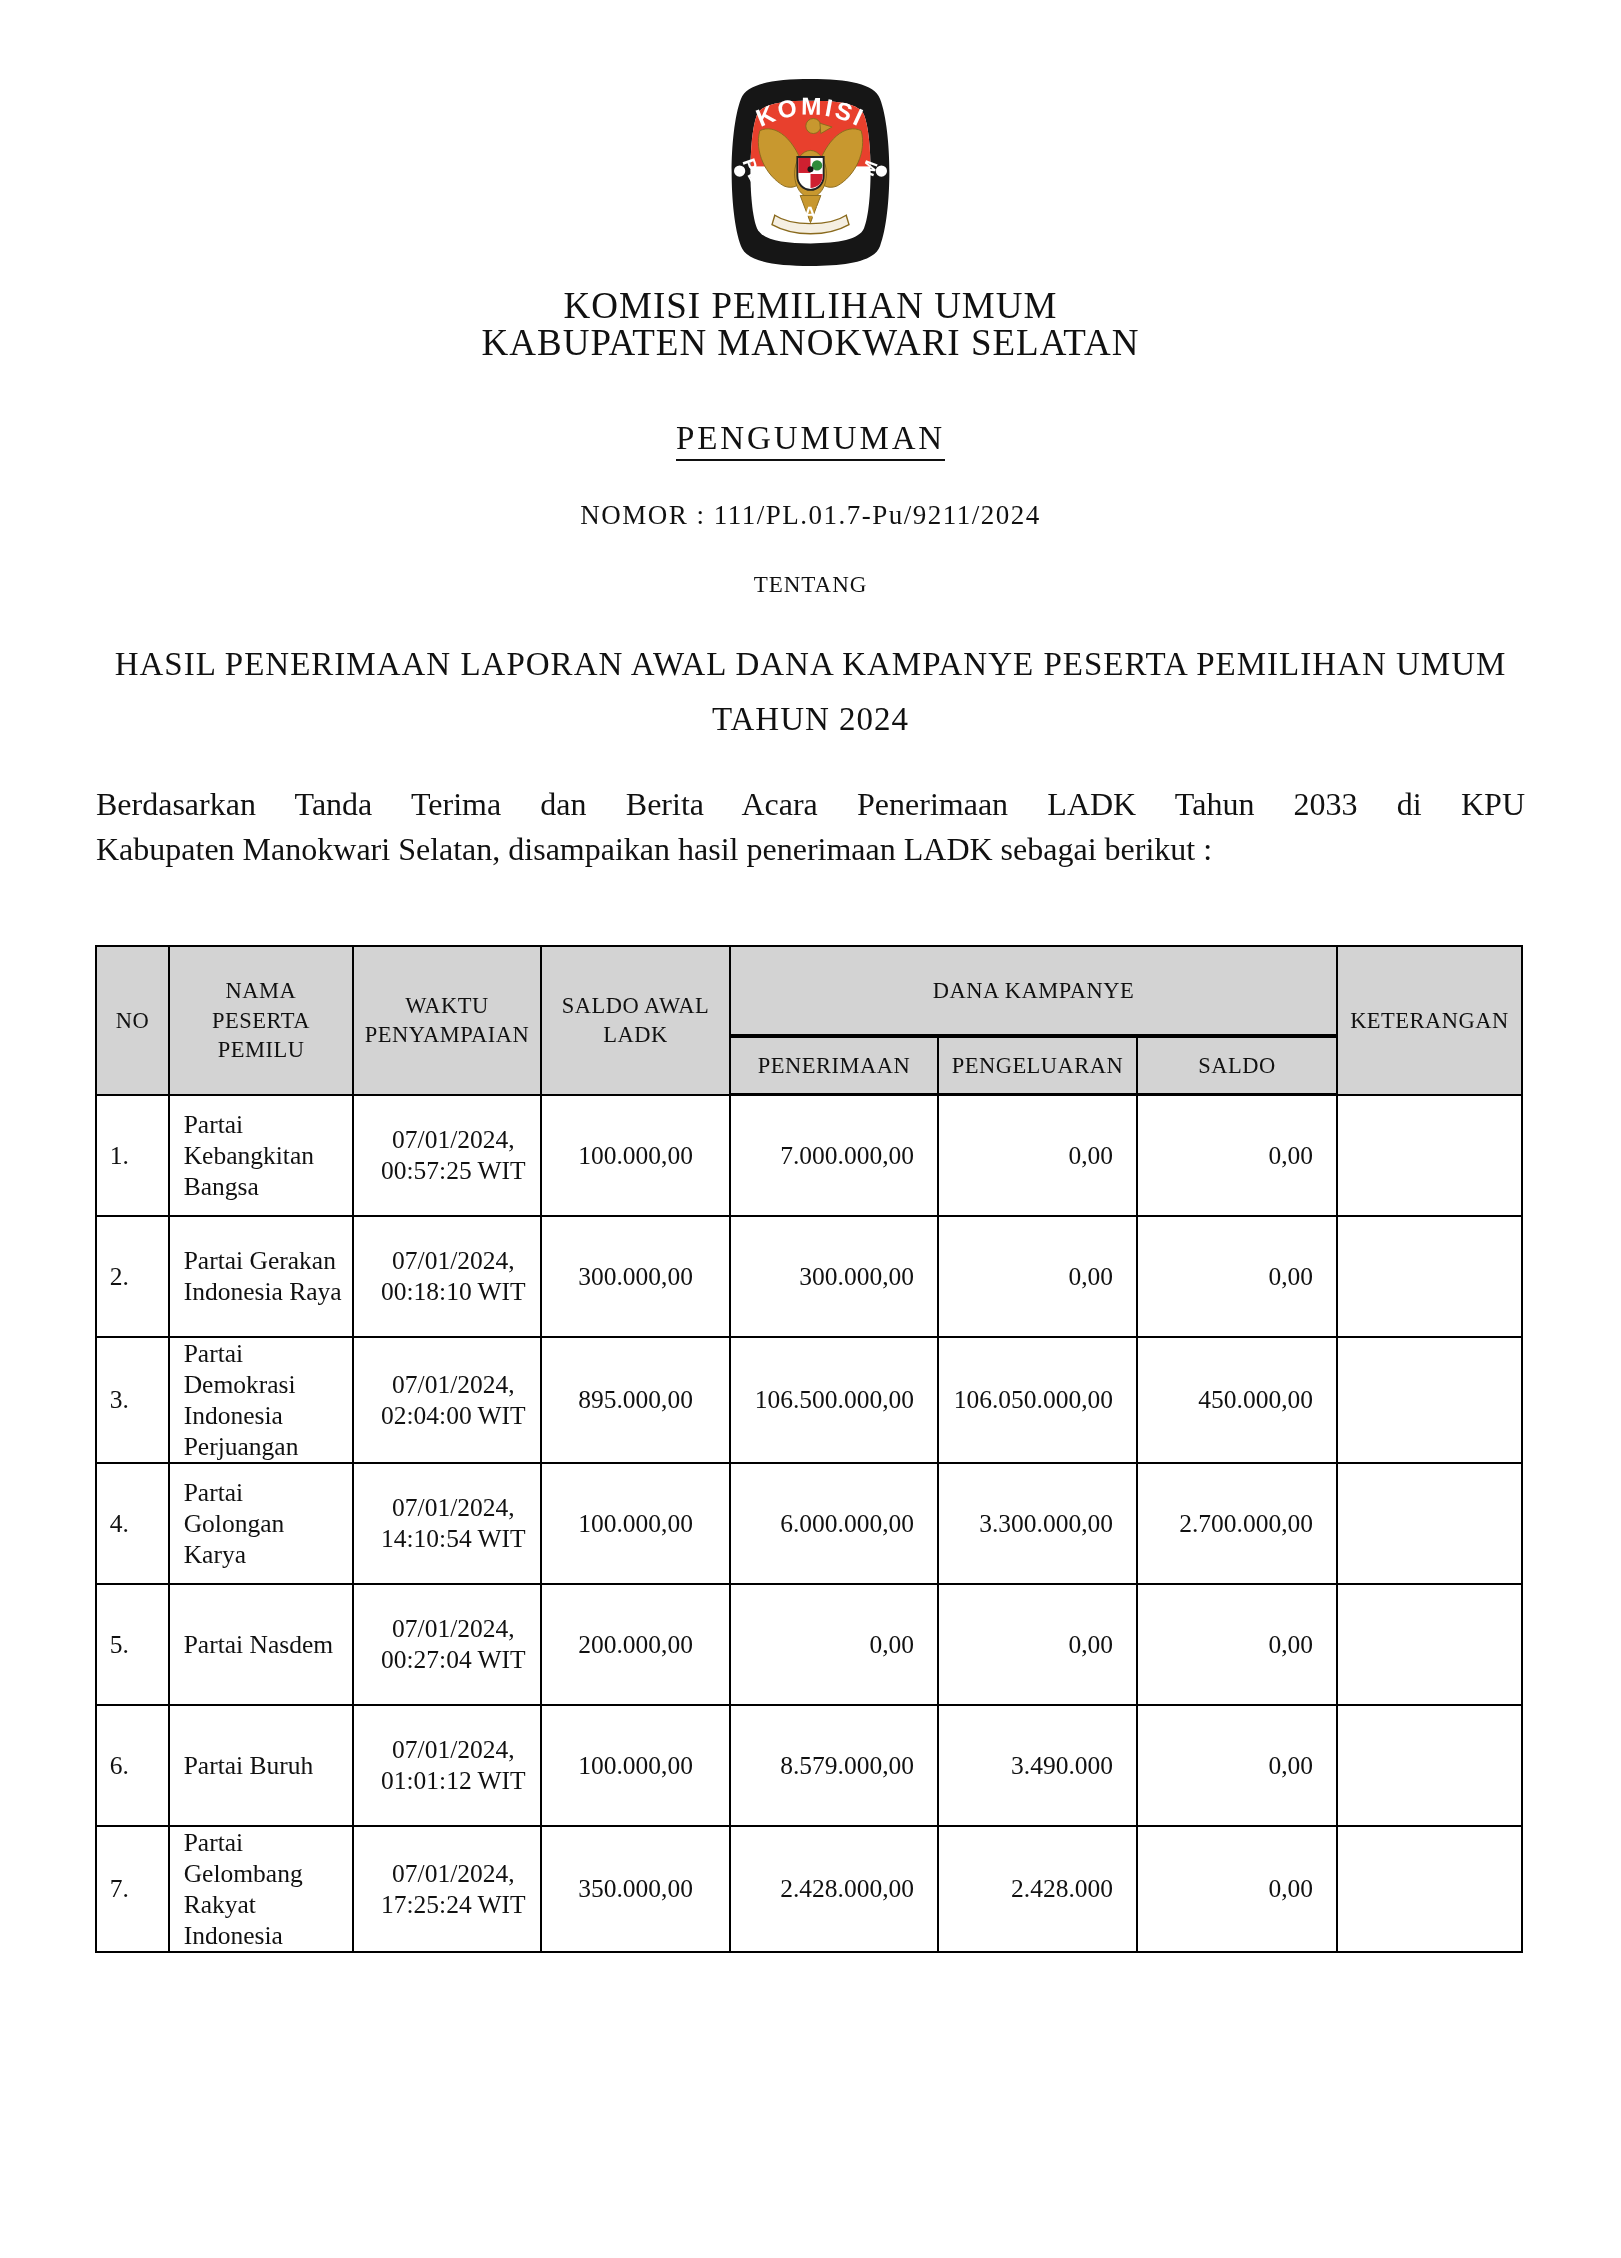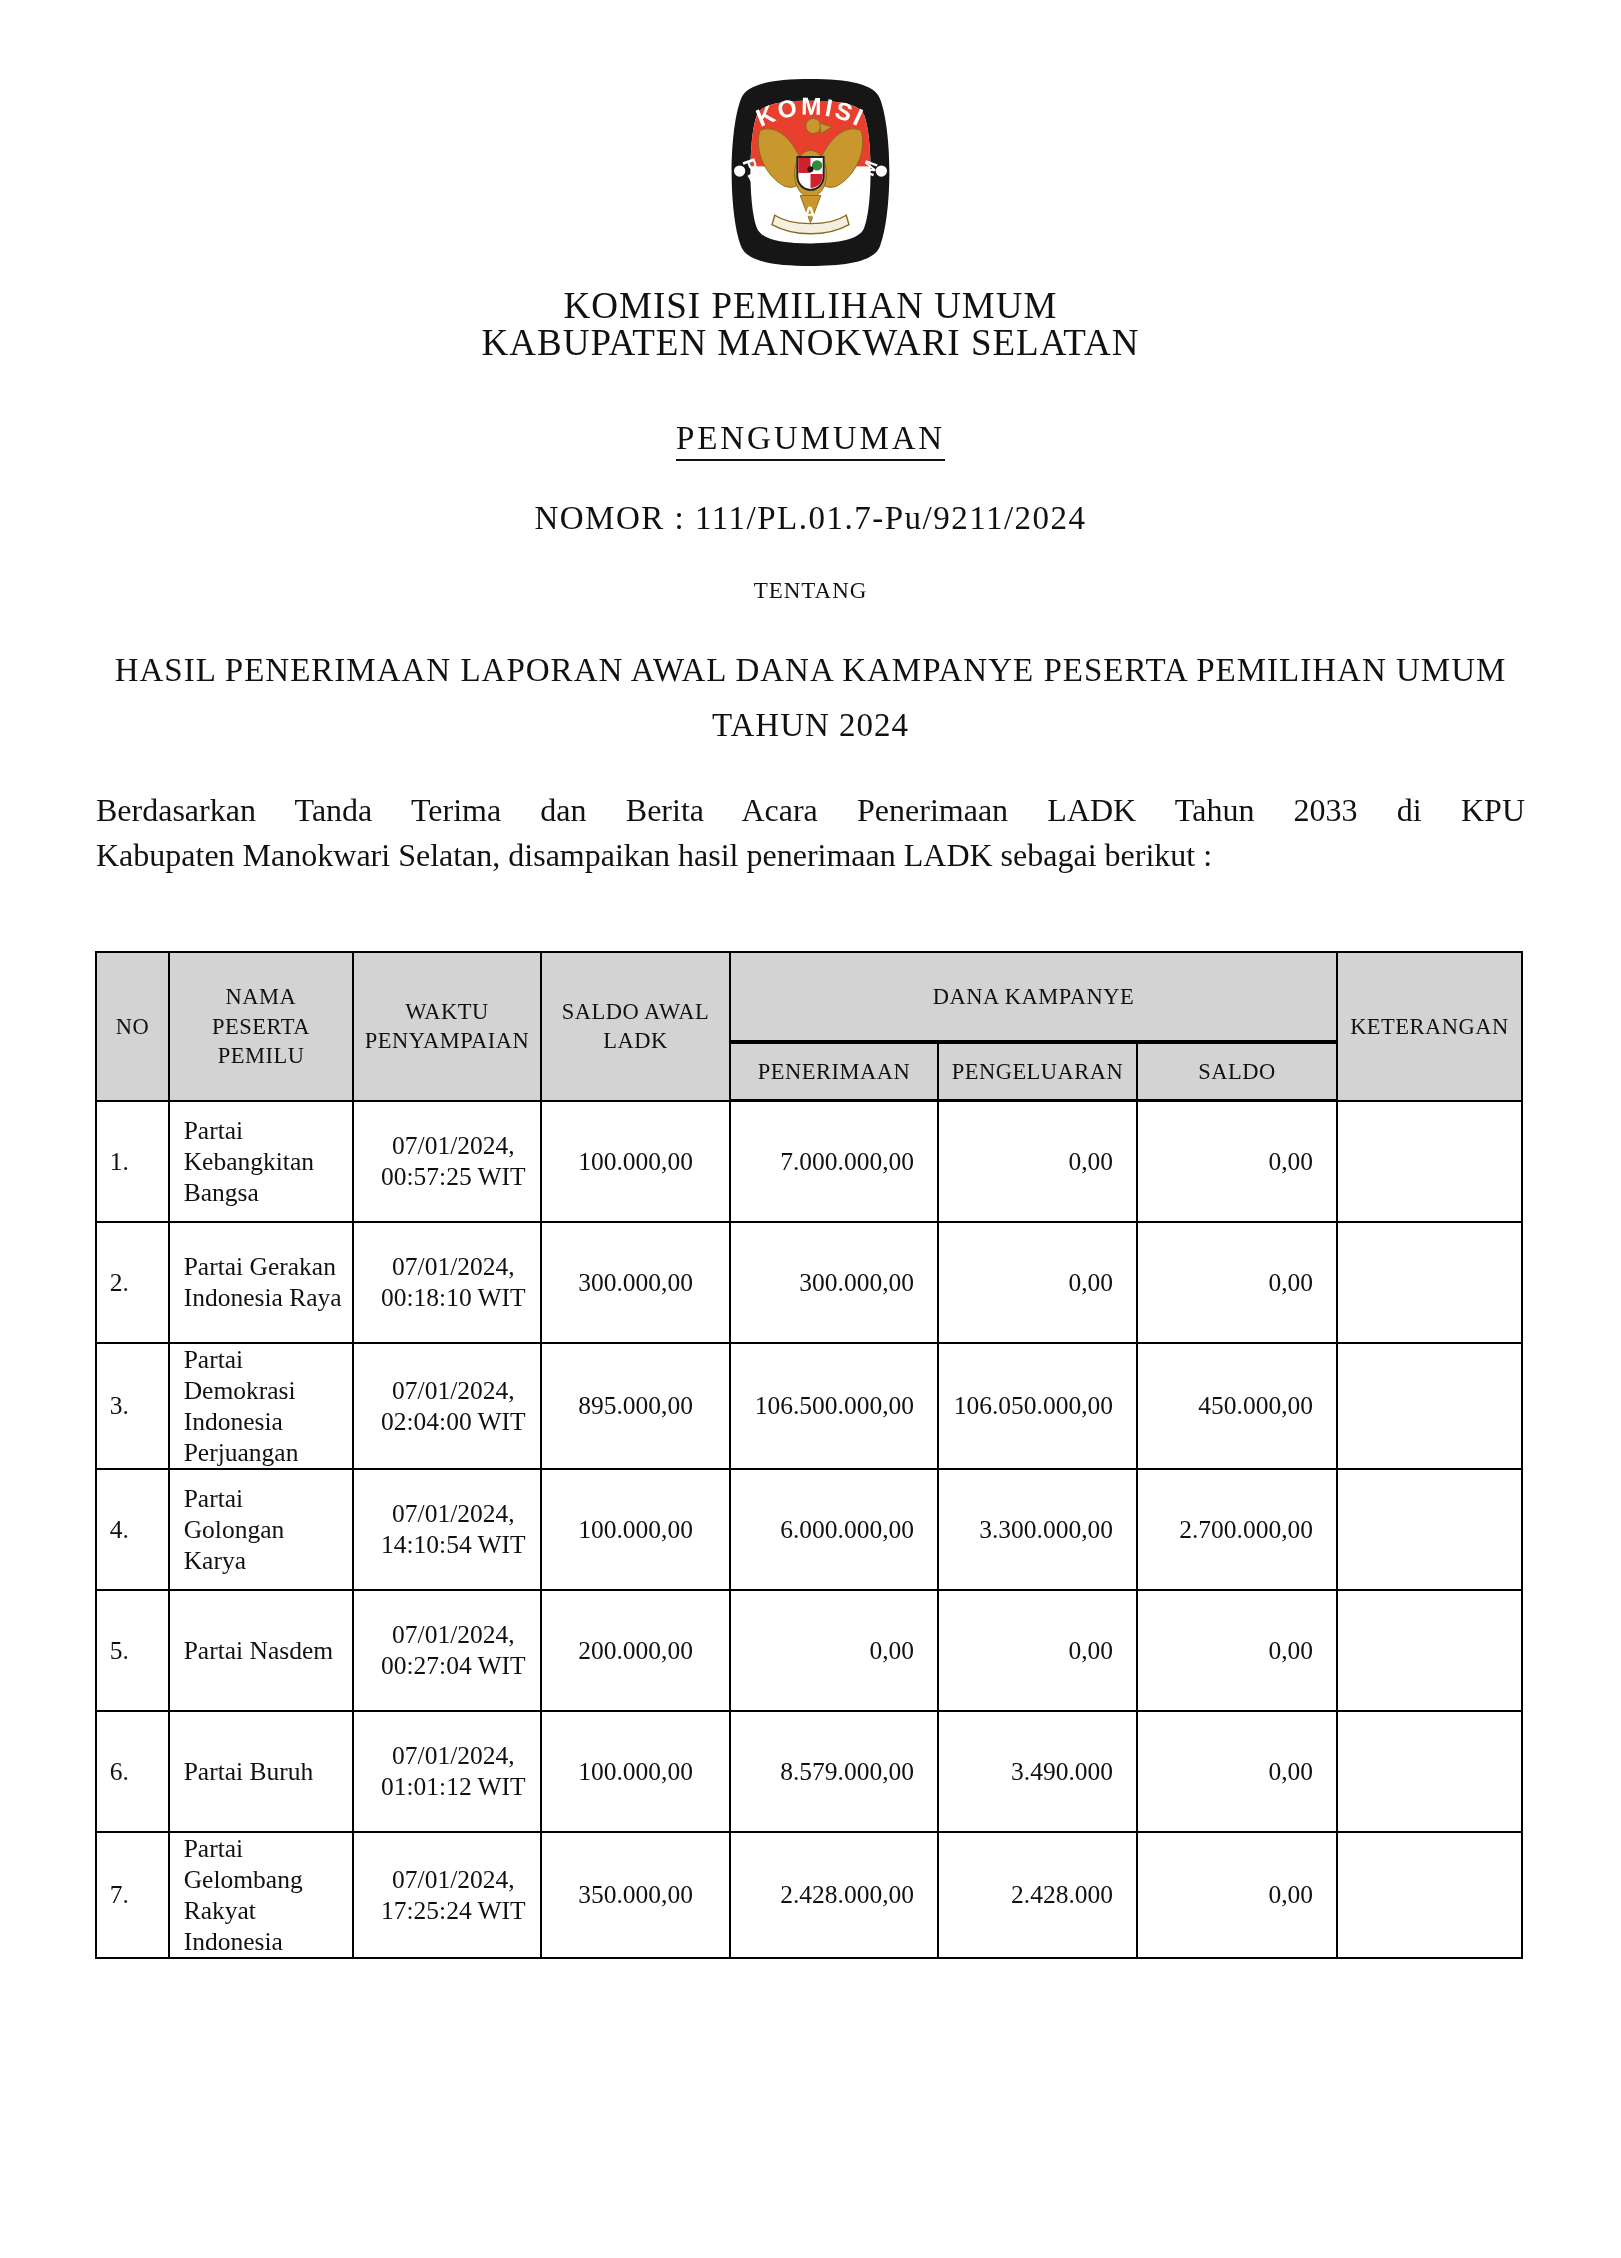--- a/index.html
+++ b/index.html
@@ -10,21 +10,21 @@
     height: 2258px;
     background: #ffffff;
     color: #111111;
     font-family: "Liberation Serif", "DejaVu Serif", serif;
     overflow: hidden;
   }
   .logo-wrap { padding-top: 76px; text-align: center; }
   .org-name { margin-top: 13.7px; text-align: center; font-size: 37px; line-height: 37px; letter-spacing: 1px; }
   .doc-type { margin-top: 59px; text-align: center; font-size: 33px; }
   .doc-type span { display: inline-block; letter-spacing: 2.9px; border-bottom: 2.9px solid #111; padding-bottom: 2px; }
-  .doc-number { margin-top: 39px; text-align: center; font-size: 33px; letter-spacing: 1.5px; }
+  .doc-number { margin-top: 39px; text-align: center; font-size: 27px; letter-spacing: 1.5px; }
   .doc-about { margin-top: 41px; text-align: center; font-size: 23px; letter-spacing: 1px; }
   .doc-title { margin-top: 39px; text-align: center; font-size: 33px; line-height: 55px; letter-spacing: 1px; }
   .intro { margin: 35px 96px 0 96px; font-size: 32px; line-height: 45px; }
   .intro .l1 { text-align: justify; text-align-last: justify; }
   .intro .l2 { text-align: left; }
 
   table.ladk {
     margin: 73px 0 0 95px;
     width: 1426px;
     border-collapse: collapse;

